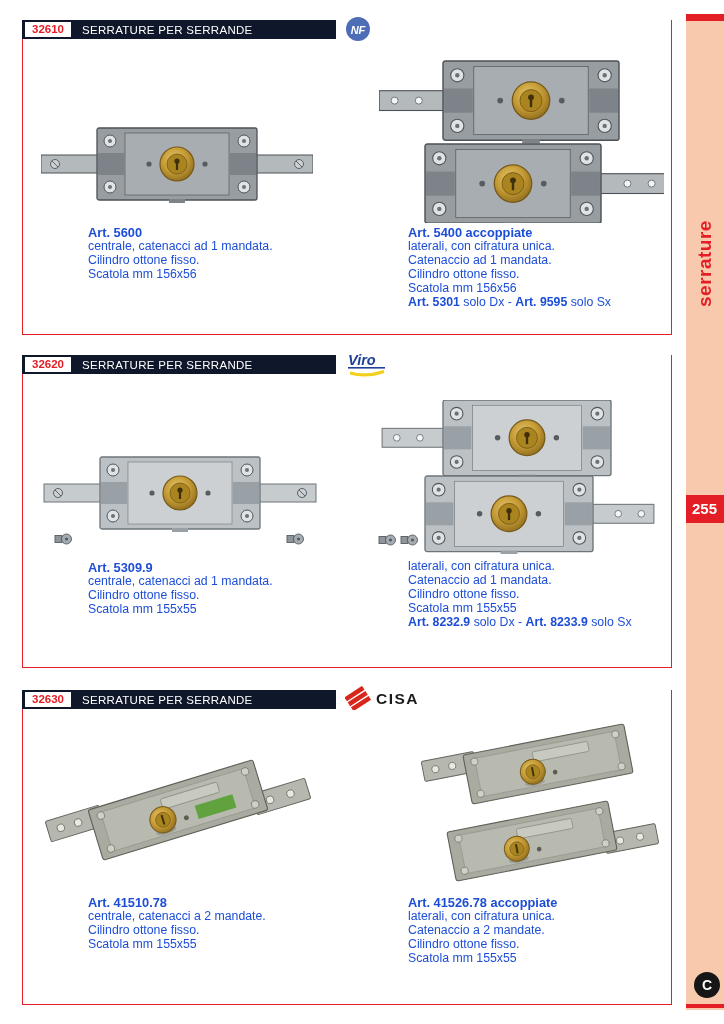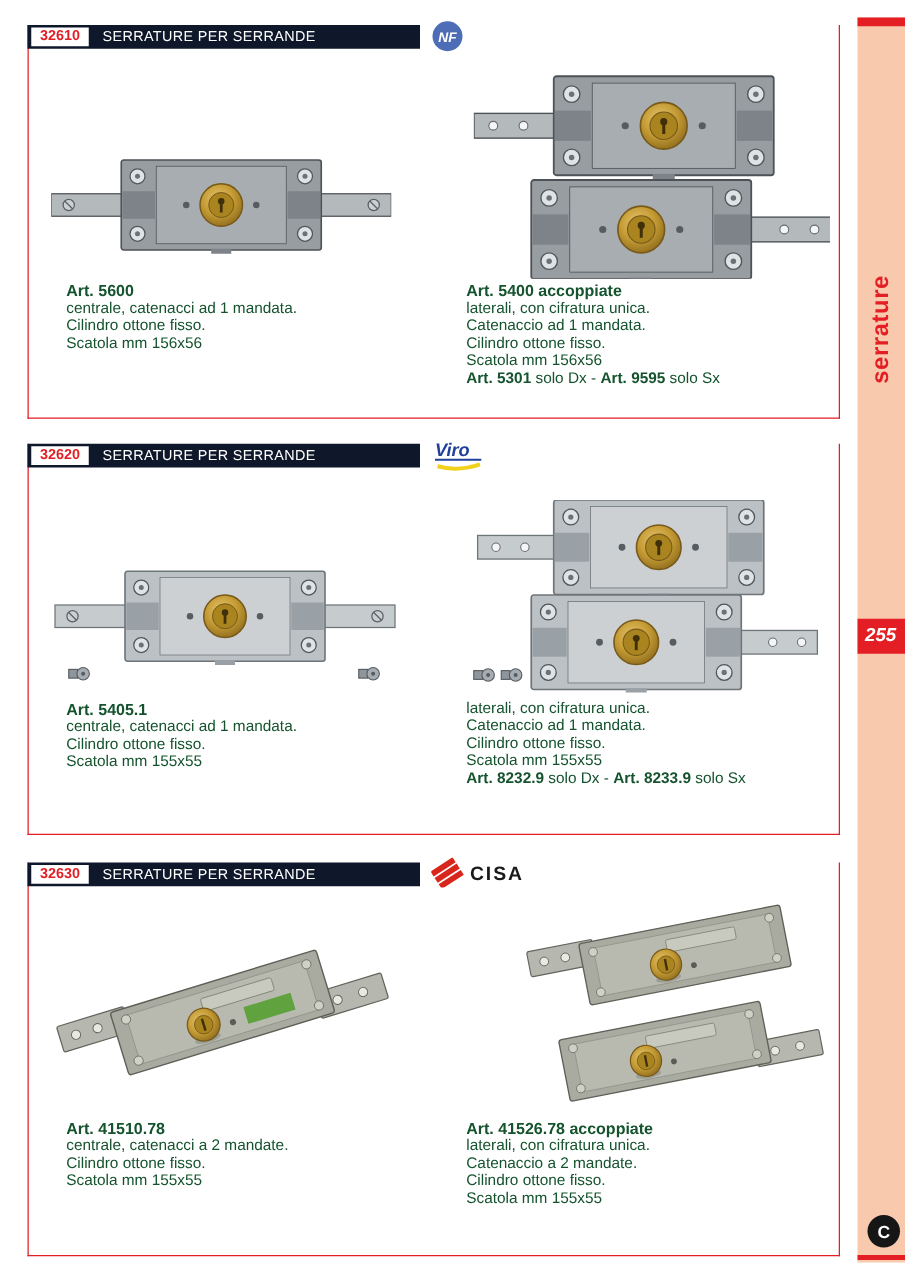--- a/index.html
+++ b/index.html
@@ -8,29 +8,29 @@
 
   
   .section-box{position:absolute;left:22px;width:650px;border-left:1px solid #e31e24;border-right:1px solid #e31e24;border-bottom:1px solid #e31e24;box-sizing:border-box;background:#fff;}
   .header-bar{position:absolute;left:-1px;top:0;width:314px;height:19px;background:#0f172a;display:flex;align-items:center;}
   .code-box{background:#ffffff;color:#e31e24;font-weight:bold;font-size:11.5px;line-height:13px;padding:1px 7px;margin-left:3px;}
   .header-title{color:#ffffff;font-weight:normal;font-size:11.5px;margin-left:11px;letter-spacing:0.3px;white-space:nowrap;}
   .brand-logo{position:absolute;top:-4px;left:322px;}
 
   .img-box{position:absolute;}
 
-  .prod-text{position:absolute;width:308px;font-size:12.3px;line-height:13.9px;color:#14532d;}
+  .prod-text{position:absolute;width:308px;font-size:12.3px;line-height:13.9px;color:#1d4ed8;margin-left:35px;}
   .prod-name{font-size:12.8px;font-weight:bold;line-height:15px;}
   .variant-line .b{font-weight:bold;}
 
   
   .sidebar{position:absolute;left:686px;top:14px;width:38px;height:996px;background:#f9c9ae;}
   .sidebar-redtop{position:absolute;left:0;top:0;width:100%;height:7px;background:#e31e24;}
   .sidebar-label{position:absolute;top:168px;left:0;width:38px;height:164px;display:flex;align-items:center;justify-content:center;writing-mode:vertical-rl;transform:rotate(180deg);color:#e31e24;font-weight:bold;font-size:19px;letter-spacing:0.5px;}
-  .page-badge{position:absolute;top:481px;left:0;width:38px;height:28px;background:#e31e24;color:#fff;font-weight:bold;font-size:15px;line-height:28px;padding-left:6px;box-sizing:border-box;font-style:italic;}
+  .page-badge{position:absolute;top:481px;left:0;width:38px;height:28px;background:#e31e24;color:#fff;font-weight:bold;font-size:15px;line-height:28px;padding-left:6px;box-sizing:border-box;}
   .footer-logo{position:absolute;left:8px;top:958px;width:26px;height:26px;border-radius:50%;background:#161616;color:#fff;font-weight:bold;font-size:14px;display:flex;align-items:center;justify-content:center;}
   .sidebar-redline{position:absolute;left:0;top:990px;width:100%;height:4px;background:#e31e24;}
 </style>
 </head>
 <body>
 
 <svg width="0" height="0" style="position:absolute" aria-hidden="true">
   <defs>
     <radialGradient id="brassG" cx="42%" cy="36%" r="68%">
       <stop offset="0%" stop-color="#e6c66e"></stop>
@@ -247,21 +247,21 @@
               <circle cx="11.5" cy="6" r="5" fill="#a6adb2" stroke="#555b60" stroke-width="0.9"></circle>
               <circle cx="11.5" cy="6" r="1.6" fill="#555b60"></circle>
             </g>
             <g transform="translate(28,134)">
               <rect x="0" y="2.5" width="7" height="7" fill="#8f969b" stroke="#555b60" stroke-width="0.9"></rect>
               <circle cx="11.5" cy="6" r="5" fill="#a6adb2" stroke="#555b60" stroke-width="0.9"></circle>
               <circle cx="11.5" cy="6" r="1.6" fill="#555b60"></circle>
             </g>
           </svg></div>
         <div class="prod-text" style="left: 30px; top: 205px;">
-          <div class="prod-name">Art. 5405.1</div>
+          <div class="prod-name">Art. 5309.9</div>
           <div>centrale, catenacci ad 1 mandata.</div>
           <div>Cilindro ottone fisso.</div>
           <div>Scatola mm 155x55</div>
         </div>
         <div class="prod-text" style="left: 350px; top: 205px;">
           <div>laterali, con cifratura unica.</div>
           <div>Catenaccio ad 1 mandata.</div>
           <div>Cilindro ottone fisso.</div>
           <div>Scatola mm 155x55</div>
           <div class="variant-line"><span class="b">Art. 8232.9</span><span> solo Dx - </span><span class="b">Art. 8233.9</span><span> solo Sx</span></div>

